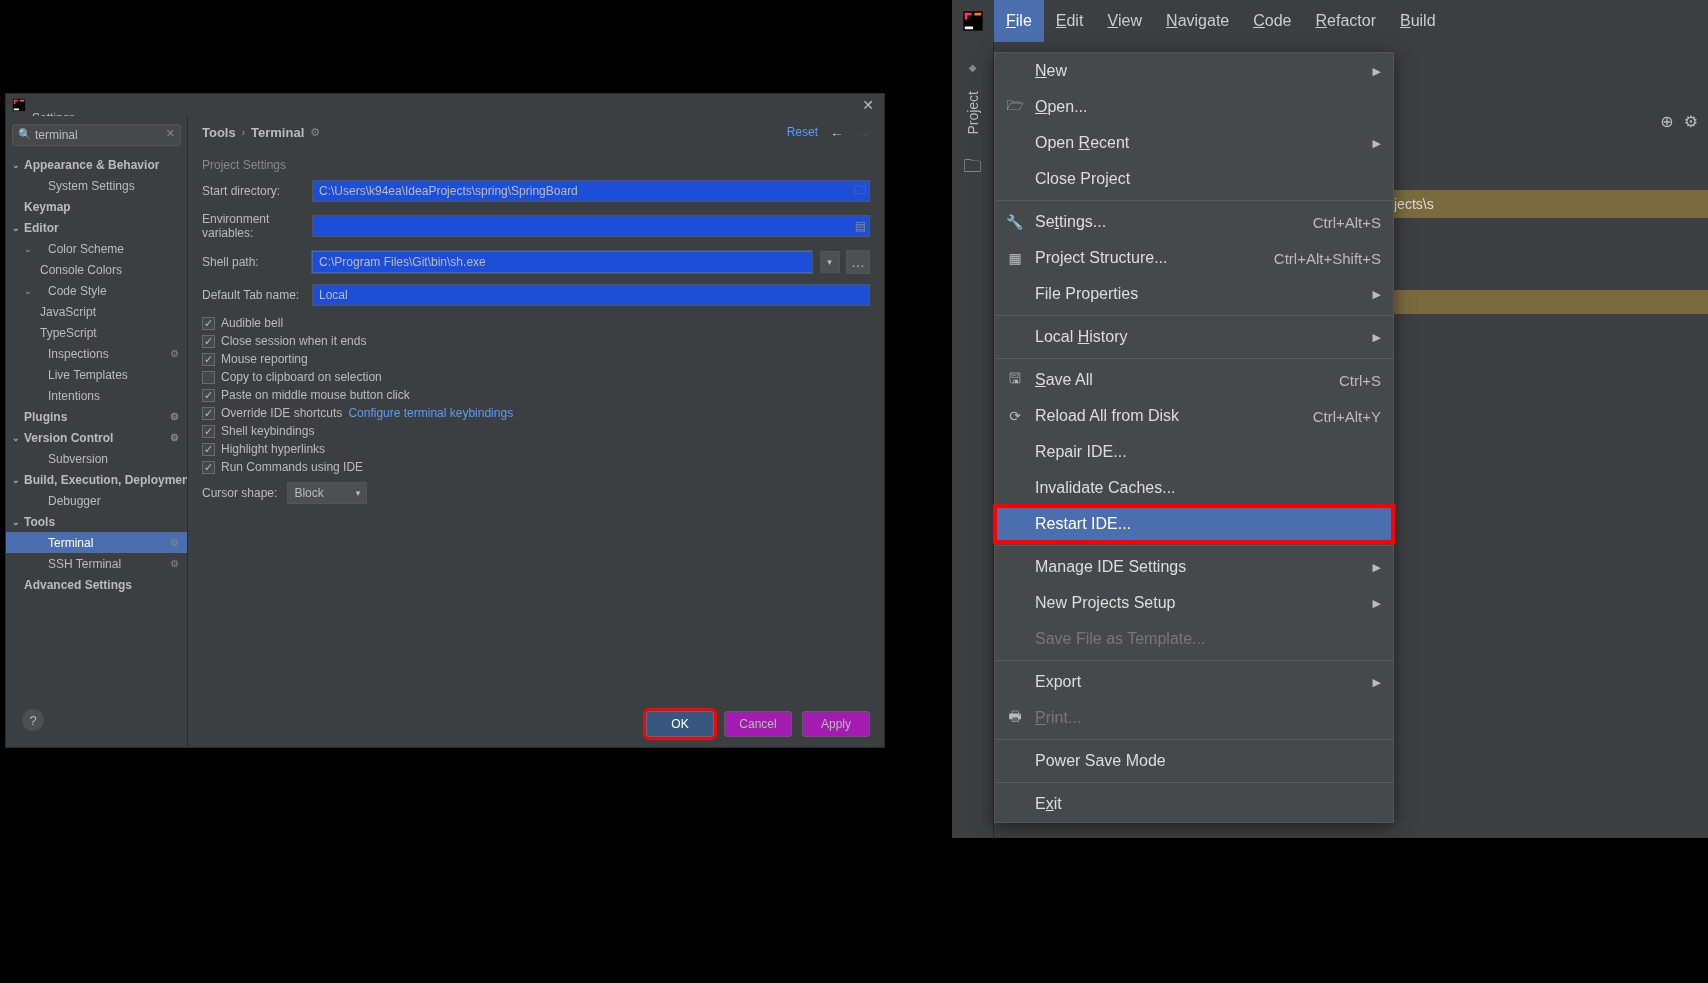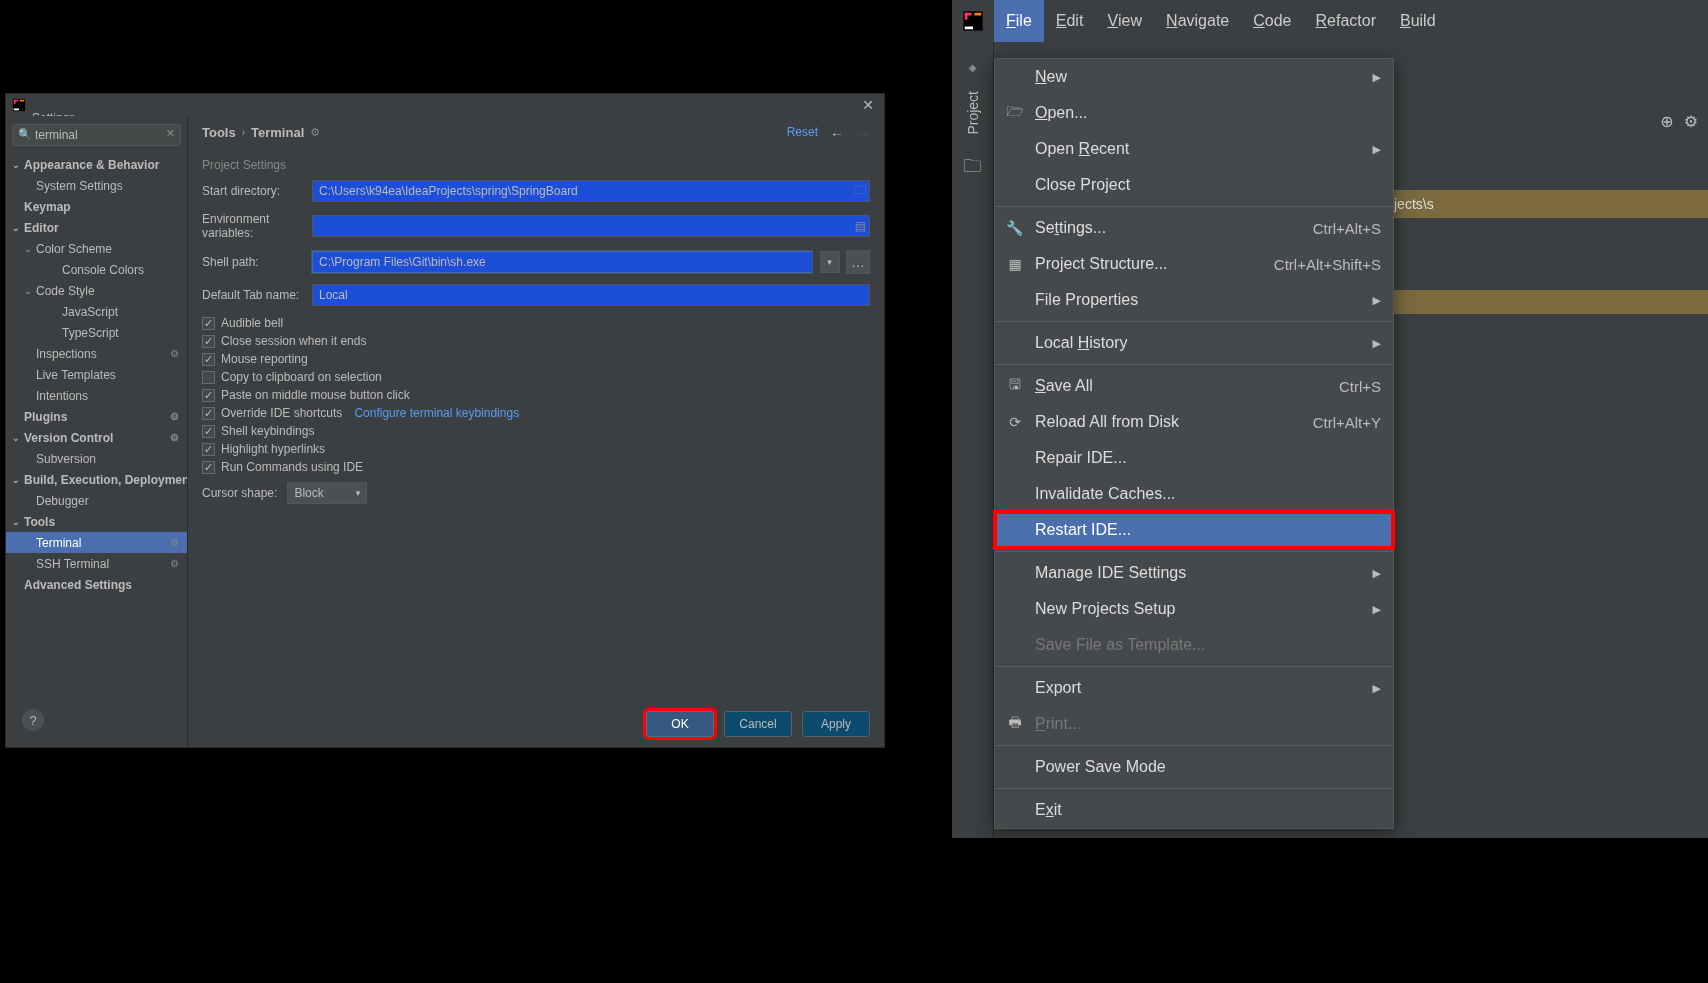--- a/index.html
+++ b/index.html
@@ -18,22 +18,22 @@
   .sidebar { width: 182px; background: #3c3f41; border-right: 1px solid #2b2b2b; padding-top: 4px; display:flex; flex-direction:column;}
   .search-wrap { padding: 4px 6px; }
   .search-box { position: relative; }
   .search-input { width: 100%; background: #45494a; border: 1px solid #555; border-radius: 3px; padding: 3px 20px 3px 22px; color: #bbb; font-size: 12px; }
   .search-icon { position: absolute; left: 6px; top: 4px; color: #888; font-size: 11px; }
   .search-clear { position: absolute; right: 6px; top: 3px; color: #888; font-size: 11px; cursor: pointer; }
 
   .tree { padding: 4px 0; overflow:auto; flex:1;}
   .tree-item { padding: 2px 6px 2px 18px; color: #bbb; cursor: pointer; white-space: nowrap; position: relative; height:21px; display:flex; align-items:center;}
   .tree-item.bold { font-weight: bold; }
-  .tree-item.lvl1 { padding-left: 30px; }
-  .tree-item.lvl2 { padding-left: 56px; }
+  .tree-item.lvl1 { padding-left: 42px; }
+  .tree-item.lvl2 { padding-left: 34px; }
   .tree-item.selected { background: #4b6eaf; color: #fff; }
   .tree-item.has-gear::after { content: "⚙"; position: absolute; right: 8px; color: #888; font-size: 10px; }
   .tree-item .chev { position: absolute; left: 6px; color: #aaa; font-size: 9px; }
   .tree-item.lvl1 .chev { left: 18px; }
 
   .help-btn { position:absolute; left:16px; bottom:16px; width:22px; height:22px; border-radius:50%; background:#4c5052; color:#bbb; display:flex; align-items:center; justify-content:center; cursor:pointer; font-size:13px;}
 
   .content { flex: 1; background: #3c3f41; display: flex; flex-direction: column; }
   .content-header { display: flex; align-items: center; justify-content: space-between; padding: 8px 14px; }
   .breadcrumb { display: flex; align-items: center; gap: 6px; color: #bbb; font-weight: bold; font-size: 13px;}
@@ -53,27 +53,27 @@
   .text-input.focused { border: 1px solid #466ca4; box-shadow: 0 0 0 1px rgba(70,108,164,0.5); }
   .input-with-btn { flex:1; position:relative; display:flex; }
   .inner-btn { position:absolute; right:4px; top:50%; transform:translateY(-50%); color:#888; cursor:pointer; font-size:12px;}
   .dropdown-arrow-btn { width:20px; background:#4c5052; border:1px solid #555; border-left:none; display:flex; align-items:center; justify-content:center; cursor:pointer; color:#bbb; font-size:9px;}
   .browse-btn { width:24px; height:24px; background:#4c5052; border:1px solid #555; display:flex; align-items:center; justify-content:center; cursor:pointer; color:#bbb; font-size:14px;}
 
   .chk-row { display: flex; align-items: center; gap: 6px; margin: 4px 0 4px 0px; padding-left:0px;}
   .chk { width: 13px; height: 13px; border: 1px solid #6a6a6a; background: #43494a; display: inline-flex; align-items:center; justify-content:center; cursor:pointer; font-size:10px; color:#bbb;}
   .chk.checked::after { content:"✓"; color:#bbb; font-size:11px; line-height:1;}
   .chk-label { color:#bbb; font-size:12px; }
-  .link { color:#589df6; cursor:pointer; font-size:12px; margin-left:6px;}
+  .link { color:#589df6; cursor:pointer; font-size:12px; }
 
   .select-wrap { display:flex; align-items:center; gap:10px; margin-top:8px;}
   .select-box { width:80px; height:22px; background:#4c5052; border:1px solid #555; display:flex; align-items:center; justify-content:space-between; padding:0 6px; cursor:pointer; color:#bbb; font-size:12px;}
 
   .button-bar { padding: 10px 14px; display:flex; justify-content:flex-end; gap:10px; }
-  .btn { min-width:68px; height:26px; background:#0c4a6e; border:1px solid #5e6060; color:#bbb; display:flex; align-items:center; justify-content:center; cursor:pointer; font-size:12px; border-radius:3px;}
+  .btn { min-width:68px; height:26px; background:#a21caf; border:1px solid #5e6060; color:#bbb; display:flex; align-items:center; justify-content:center; cursor:pointer; font-size:12px; border-radius:3px;}
   .btn.primary { background:#365880; border:1px solid #4c708c; color:#fff; }
   .highlight-red { outline:3px solid #ff0000; outline-offset:0;}
 
   
   .ide { position:absolute; left:952px; top:0; width:756px; height:838px; background:#3c3f41; }
   .menubar { height:42px; display:flex; align-items:center; background:#3c3f41; }
   .ide-icon { width:42px; display:flex; align-items:center; justify-content:center;}
   .ide-icon .titlebar-icon { width:22px; height:22px;}
   .ide-icon .titlebar-icon svg { width:22px; height:22px;}
   .menu-item { padding:0 12px; height:42px; display:flex; align-items:center; color:#ccc; font-size:16px; cursor:pointer;}
@@ -85,21 +85,21 @@
   .vertical-label { writing-mode:vertical-rl; transform:rotate(180deg); color:#bbb; font-size:14px; cursor:pointer;}
   .tool-icon { color:#bbb; font-size:18px; cursor:pointer;}
   .bullet { color:#888; font-size:10px;}
 
   .ide-main { flex:1; background:#3c3f41; position:relative;}
   .tab-active { position:absolute; left:0; top:108px; height:4px; width:50px; background:#4a81c8;}
   .editor-top-icons { position:absolute; right:10px; top:70px; display:flex; gap:10px; color:#bbb; font-size:16px;}
   .path-row { position:absolute; left:0; top:148px; right:0; height:28px; background:#7a6a3e; color:#ddd; display:flex; align-items:center; padding-left:400px; font-size:14px;}
   .line-hl { position:absolute; left:0; top:248px; right:0; height:24px; background:#7a6a3e;}
 
-  .dropdown-menu { position:absolute; left:42px; top:58px; width:400px; background:#46494b; border:1px solid #555; box-shadow:0 4px 16px rgba(0,0,0,0.5); z-index:100;}
+  .dropdown-menu { position:absolute; left:42px; top:52px; width:400px; background:#46494b; border:1px solid #555; box-shadow:0 4px 16px rgba(0,0,0,0.5); z-index:100;}
   .menu-row { height:36px; display:flex; align-items:center; padding:0 12px 0 40px; color:#ddd; font-size:16px; cursor:pointer; position:relative; justify-content:space-between;}
   .menu-row.hover-sel { background:#4b6eaf; color:#fff;}
   .menu-row.disabled { color:#777;}
   .menu-row .micon { position:absolute; left:10px; width:20px; display:flex; align-items:center; justify-content:center; color:#bbb; font-size:14px;}
   .menu-row .shortcut { color:#bbb; font-size:15px;}
   .menu-row .subarrow { color:#bbb; font-size:11px;}
   .menu-sep { height:1px; background:#5a5d5f; margin:3px 0;}
   .menu-row u { text-decoration: underline;}
   .menu-row.red-box { outline:4px solid #ff0000; outline-offset:-2px;}
 </style>

